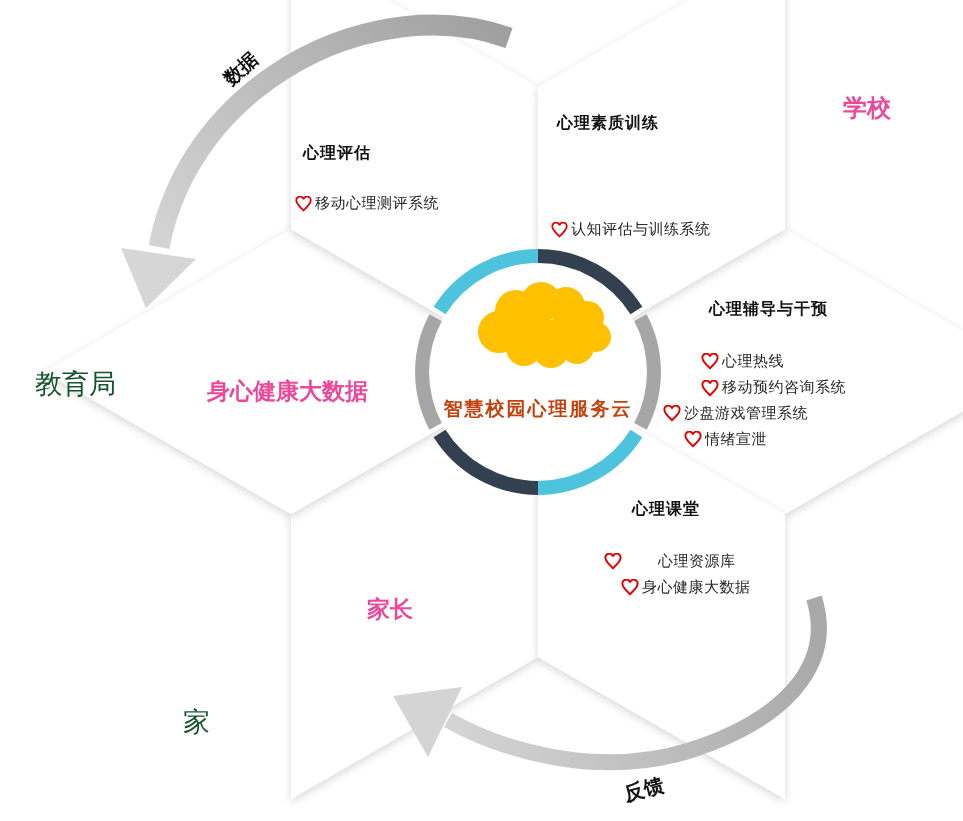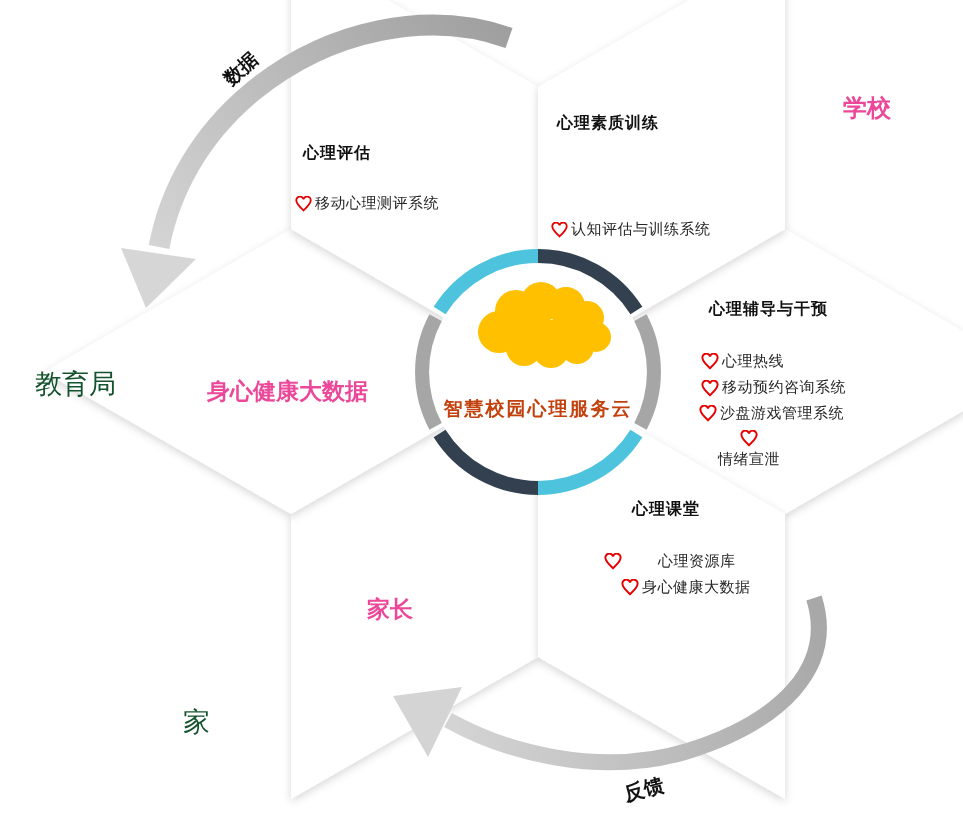--- a/index.html
+++ b/index.html
@@ -107,27 +107,27 @@
       <path d="M12 20 C5.5 14 2 10.3 2 6.8 A4.6 4.6 0 0 1 12 4.4 A4.6 4.6 0 0 1 22 6.8 C22 10.3 18.5 14 12 20 Z" fill="#fff" stroke="#E60000" stroke-width="2.6"></path>
     </svg>
     <span class="item-label">心理热线</span>
   </div>
   <div class="abs item-row" style="left:701px;top:378px;align-items:flex-end;">
     <svg width="18" height="17" viewBox="0 0 24 22">
       <path d="M12 20 C5.5 14 2 10.3 2 6.8 A4.6 4.6 0 0 1 12 4.4 A4.6 4.6 0 0 1 22 6.8 C22 10.3 18.5 14 12 20 Z" fill="#fff" stroke="#E60000" stroke-width="2.6"></path>
     </svg>
     <span class="item-label">移动预约咨询系统</span>
   </div>
-  <div class="abs item-row" style="left:699px;top:404px;">
+  <div class="abs item-row" style="left:663px;top:404px;">
     <svg width="18" height="17" viewBox="0 0 24 22">
       <path d="M12 20 C5.5 14 2 10.3 2 6.8 A4.6 4.6 0 0 1 12 4.4 A4.6 4.6 0 0 1 22 6.8 C22 10.3 18.5 14 12 20 Z" fill="#fff" stroke="#E60000" stroke-width="2.6"></path>
     </svg>
     <span class="item-label">沙盘游戏管理系统</span>
   </div>
-  <div class="abs item-row" style="left:718px;top:430px;flex-direction:column;">
+  <div class="abs item-row" style="left:684px;top:430px;">
     <svg width="18" height="17" viewBox="0 0 24 22">
       <path d="M12 20 C5.5 14 2 10.3 2 6.8 A4.6 4.6 0 0 1 12 4.4 A4.6 4.6 0 0 1 22 6.8 C22 10.3 18.5 14 12 20 Z" fill="#fff" stroke="#E60000" stroke-width="2.6"></path>
     </svg>
     <span class="item-label">情绪宣泄</span>
   </div>
 
   <div class="abs sec-title" style="left:632px;top:499px;">心理课堂</div>
   <div class="abs item-row" style="left:604px;top:552px;gap:36px;">
     <svg width="18" height="17" viewBox="0 0 24 22">
       <path d="M12 20 C5.5 14 2 10.3 2 6.8 A4.6 4.6 0 0 1 12 4.4 A4.6 4.6 0 0 1 22 6.8 C22 10.3 18.5 14 12 20 Z" fill="#fff" stroke="#E60000" stroke-width="2.6"></path>

